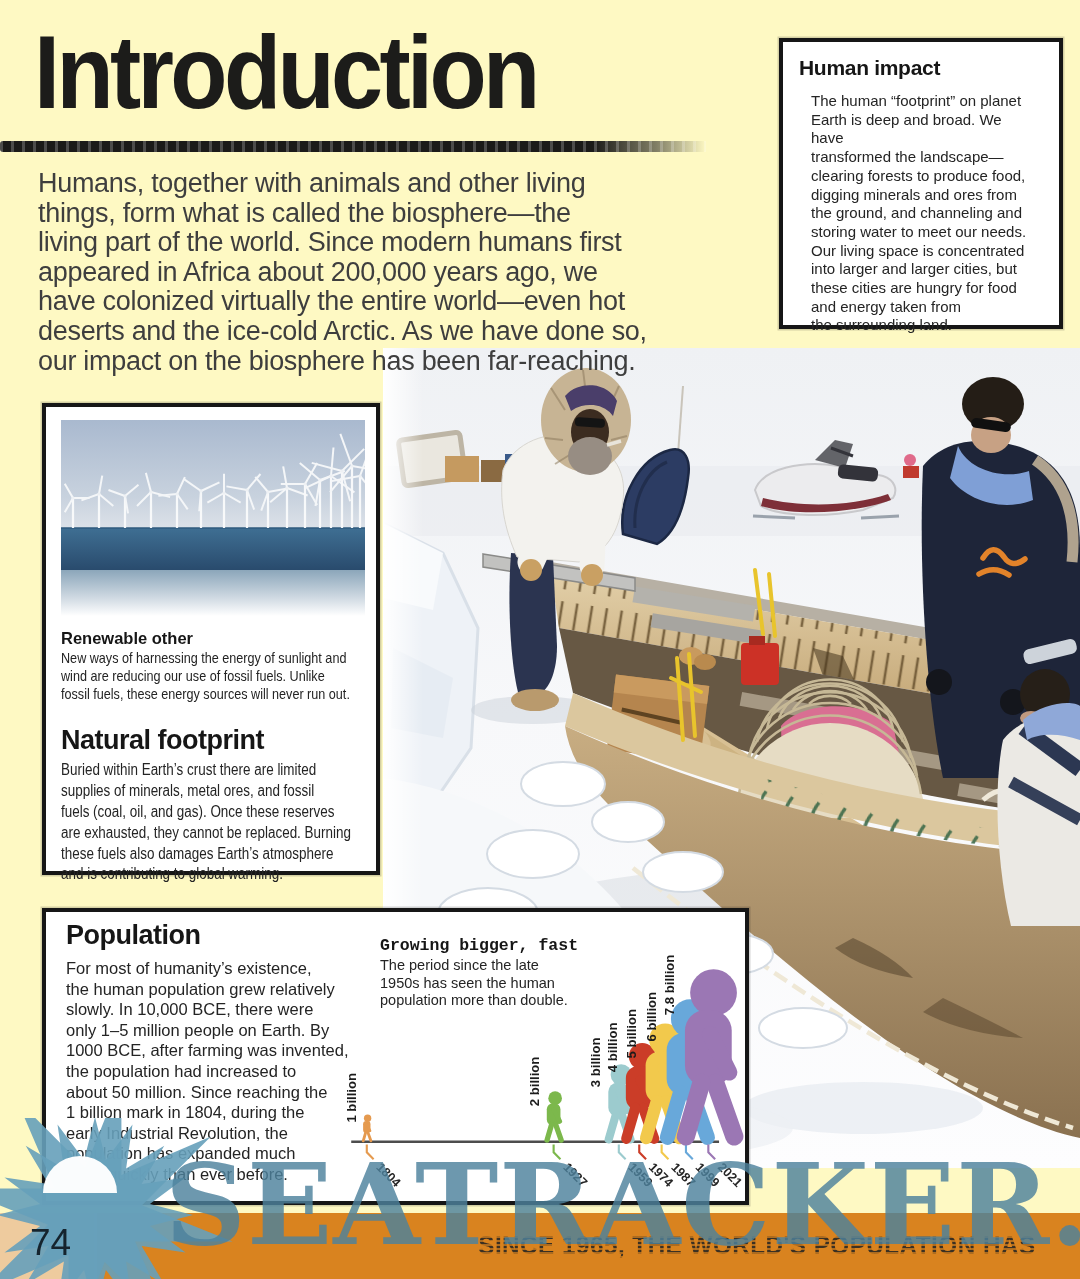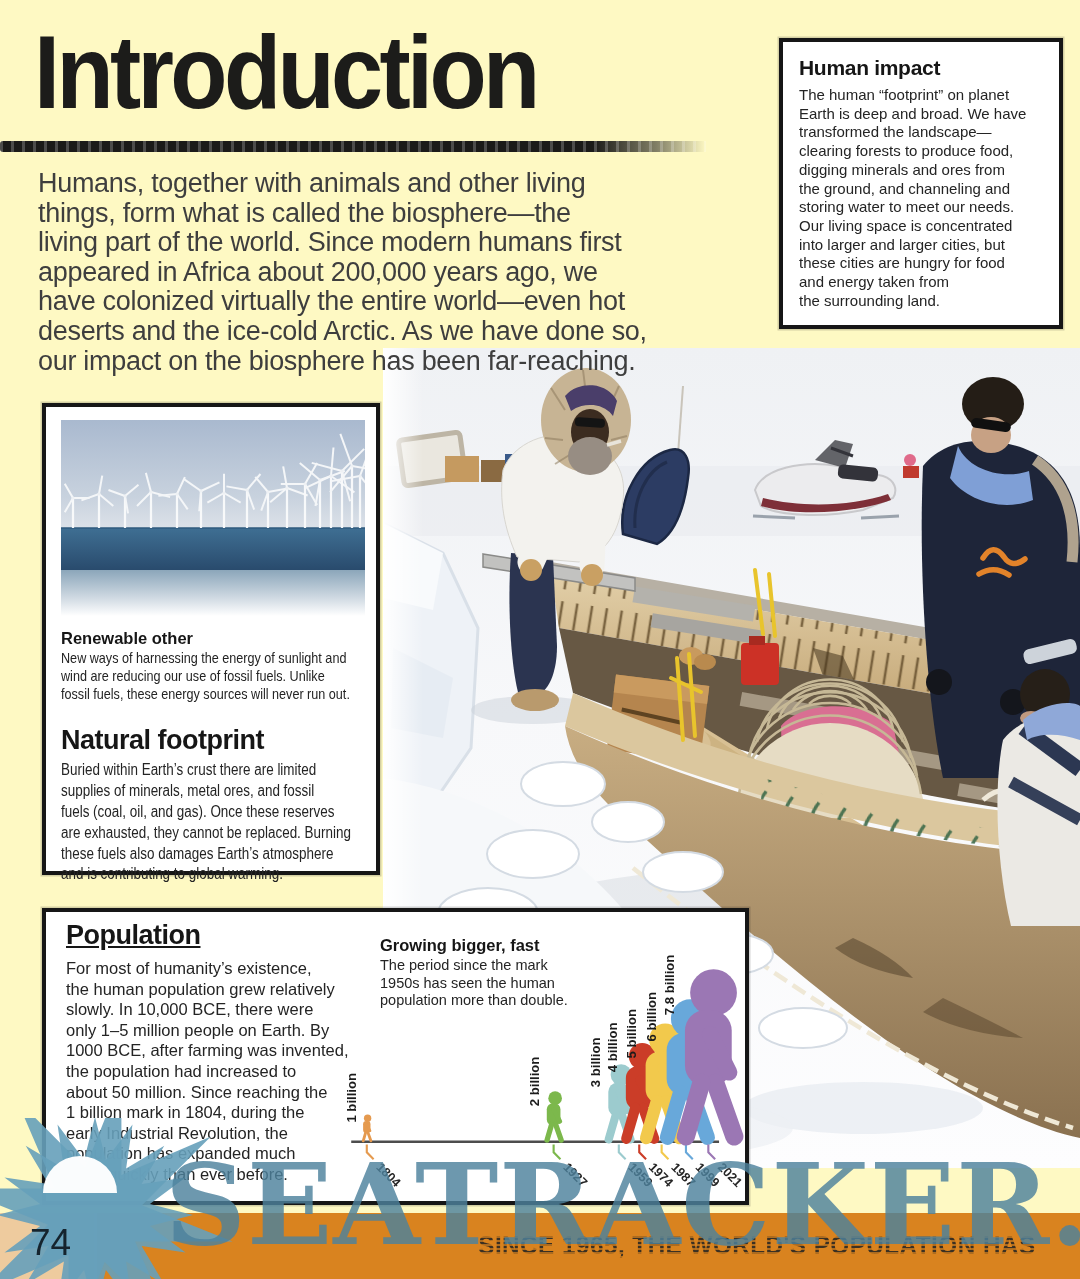--- a/index.html
+++ b/index.html
@@ -17,36 +17,36 @@
          background:repeating-linear-gradient(90deg,rgba(255,255,255,.22) 0 3px,transparent 3px 11px);}
 
   .intro{position:absolute;left:38px;top:169px;width:690px;font-size:27px;line-height:29.6px;
          color:#3e3e3e;letter-spacing:-.3px;z-index:6;}
 
   
   .frame{position:absolute;background:#fff;border:4px solid #161616;box-sizing:border-box;
          box-shadow:0 0 0 1.5px rgba(20,20,20,.18);z-index:5;}
   .hi-box{left:779px;top:38px;width:284px;height:291px;padding:12px 16px;}
   .hi-box h3{margin:2px 0 6px 0;font-size:21px;letter-spacing:-.3px;color:#161616;}
-  .hi-box p{margin:0;font-size:15px;line-height:18.7px;color:#242424;}
+  .hi-box p{margin:12px;font-size:15px;line-height:18.7px;color:#242424;}
 
   .re-box{left:42px;top:403px;width:338px;height:472px;padding:13px 15px;}
   .re-box h4{margin:9px 0 2px 0;font-size:16.5px;color:#161616;}
   .cond{transform:scaleX(.87);transform-origin:left top;width:352px;}
   .re-box p.cap{margin:0;font-size:14.5px;line-height:17.8px;color:#242424;}
   .re-box h2{margin:22px 0 4px 0;font-size:27px;letter-spacing:-.5px;color:#161616;}
   .nr-body{margin:0;font-size:16px;line-height:20.8px;color:#242424;
            transform:scaleX(.84);transform-origin:left top;width:368px;}
 
   .pop-box{left:42px;top:908px;width:707px;height:297px;}
-  .pop-box h2{position:absolute;left:20px;top:8px;margin:0;font-size:27px;letter-spacing:-.5px;color:#161616;text-decoration:underline;}
+  .pop-box h2{position:absolute;left:20px;top:8px;margin:0;font-size:27px;letter-spacing:-.5px;color:#161616;}
   .pop-body{position:absolute;left:20px;top:46px;margin:0;width:305px;font-size:16.5px;
             line-height:20.6px;color:#242424;}
   .chart-cap{position:absolute;left:334px;top:24px;width:215px;}
-  .chart-cap h4{margin:0 0 2px 0;font-size:16.5px;color:#161616;}
+  .chart-cap h4{margin:0 0 2px 0;font-size:16.5px;color:#161616;font-family:Liberation Mono, monospace;}
   .chart-cap p{margin:0;font-size:14.5px;line-height:17.6px;color:#242424;}
   .chart-svg{position:absolute;left:0;top:0;width:100%;height:100%;}
 
   
   .photo{position:absolute;left:383px;top:348px;width:697px;height:820px;z-index:1;}
 
   
   .bottom-bar{position:absolute;left:0;top:1213px;width:1080px;height:66px;background:#d9831f;z-index:8;}
   .tan-block{position:absolute;left:0;top:0;width:94px;height:66px;background:#eecb9e;border-right:3px solid #f6e7cd;}
   .page-num{position:absolute;left:30px;top:1222px;font-size:37px;font-weight:normal;color:#15242e;z-index:11;}
@@ -493,21 +493,21 @@
 only 1–5 million people on Earth. By
 1000 BCE, after farming was invented,
 the population had increased to
 about 50 million. Since reaching the
 1 billion mark in 1804, during the
 early Industrial Revolution, the
 population has expanded much
 more quickly than ever before.</p>
     <div class="chart-cap">
       <h4>Growing bigger, fast</h4>
-      <p class="preline">The period since the mark
+      <p class="preline">The period since the late
 1950s has seen the human
 population more than double.</p>
     </div>
   </div>
 
   <div class="bottom-bar">
     <div class="tan-block"></div>
   </div>
   <div class="page-num">74</div>
   <div class="stencil">SINCE 1965, THE WORLD'S POPULATION HAS</div>

